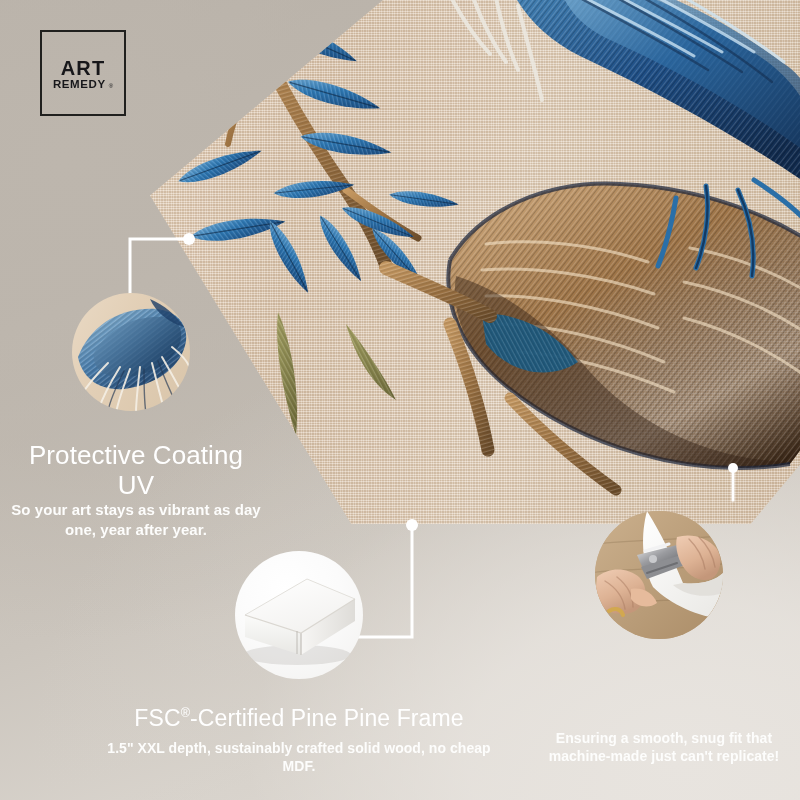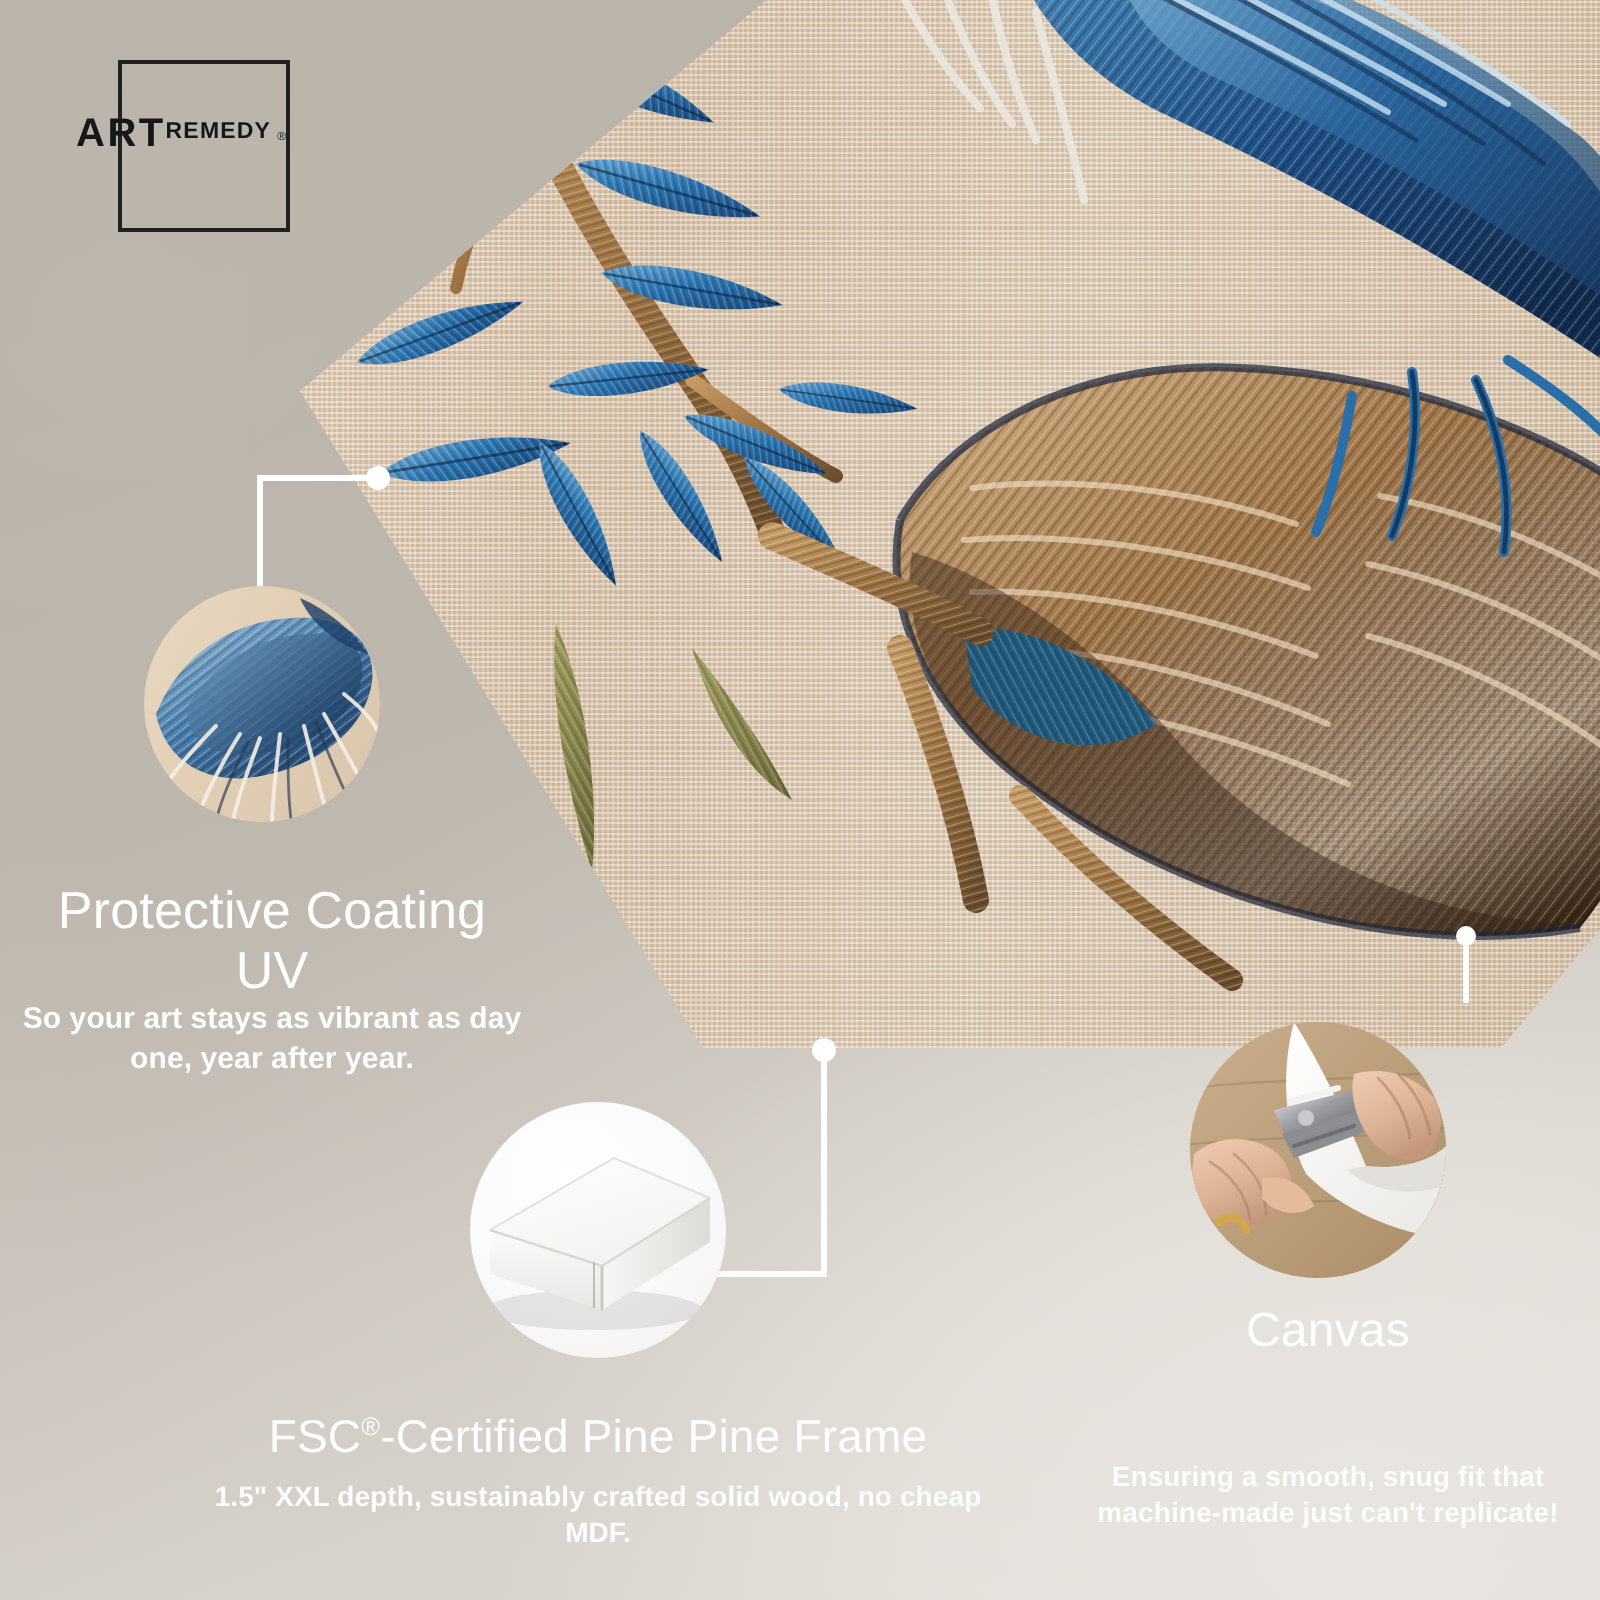--- a/index.html
+++ b/index.html
@@ -17,28 +17,28 @@
     background-image:
       radial-gradient(ellipse 120% 90% at 85% 95%, #e8e4df 0%, rgba(232,228,223,0.75) 22%, rgba(214,209,202,0.30) 45%, rgba(190,184,176,0) 68%),
       radial-gradient(ellipse 95% 80% at 8% 20%, #bdb6ad 0%, rgba(184,177,168,0.45) 45%, rgba(176,169,160,0) 75%),
       linear-gradient(160deg, #bab3aa 0%, #c2bbb2 35%, #cbc5bd 60%, #d9d4cd 80%, #e2ded8 100%);
     overflow:hidden;
   }
 
   
   #logo {
     position:absolute;
-    left:59px; top:30px;
+    left:40px; top:30px;
     width:86px; height:86px;
     border:2.5px solid #20201e;
     display:flex;
-    flex-direction:row;
+    flex-direction:column;
     align-items:center;
     justify-content:flex-end;
-    padding-bottom:12px;
+    padding-bottom:24px;
   }
   #logo .logo-art {
     font-size:20px;
     font-weight:bold;
     letter-spacing:1.2px;
     color:#17171a;
     line-height:1;
     margin-bottom:1px;
   }
   #logo .logo-row {
@@ -474,17 +474,16 @@
     <div>UV</div>
   </div>
   <div class="feature-desc" id="uv-desc">So your art stays as vibrant as day one, year after year.</div>
 
   <div class="feature-title" id="frame-title">
     <span>FSC</span><span class="reg-sup">®</span><span>-Certified Pine Pine Frame</span>
   </div>
   <div class="feature-desc" id="frame-desc">1.5" XXL depth, sustainably crafted solid wood, no cheap MDF.</div>
 
   <div class="feature-title" id="canvas-title">
-    <div>Canvas</div>
   </div>
   <div class="feature-desc" id="canvas-desc">Ensuring a smooth, snug fit that machine-made just can't replicate!</div>
 
 </div>
 
 </body></html>

